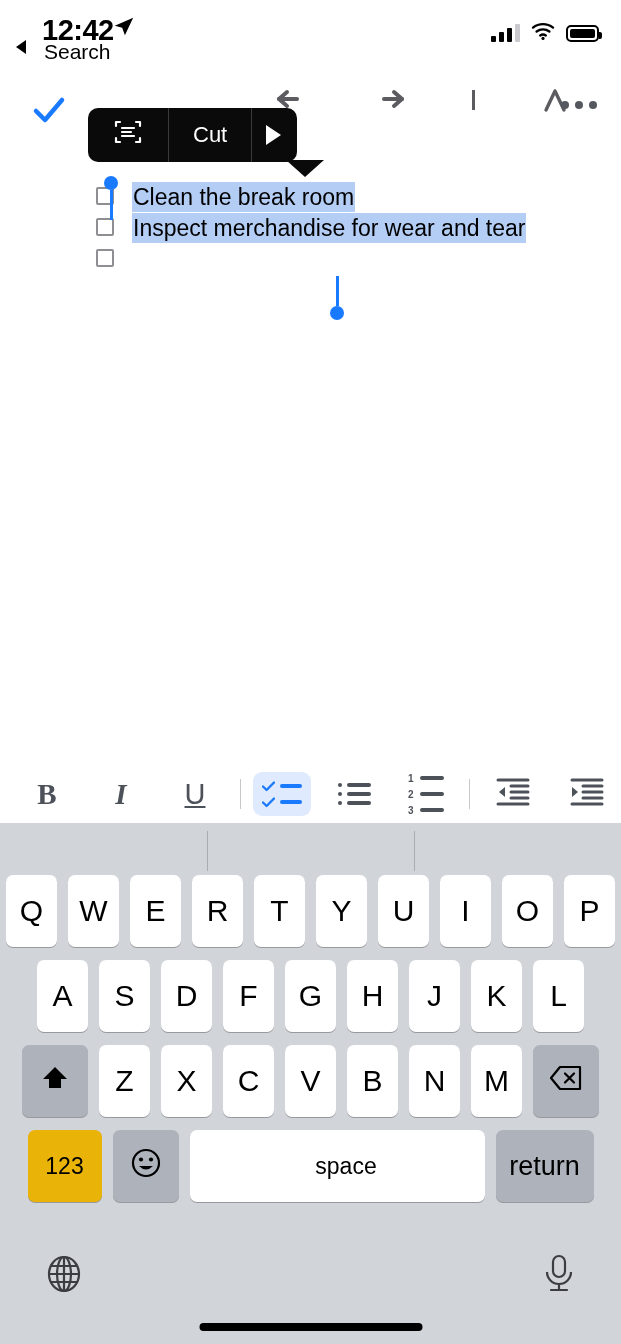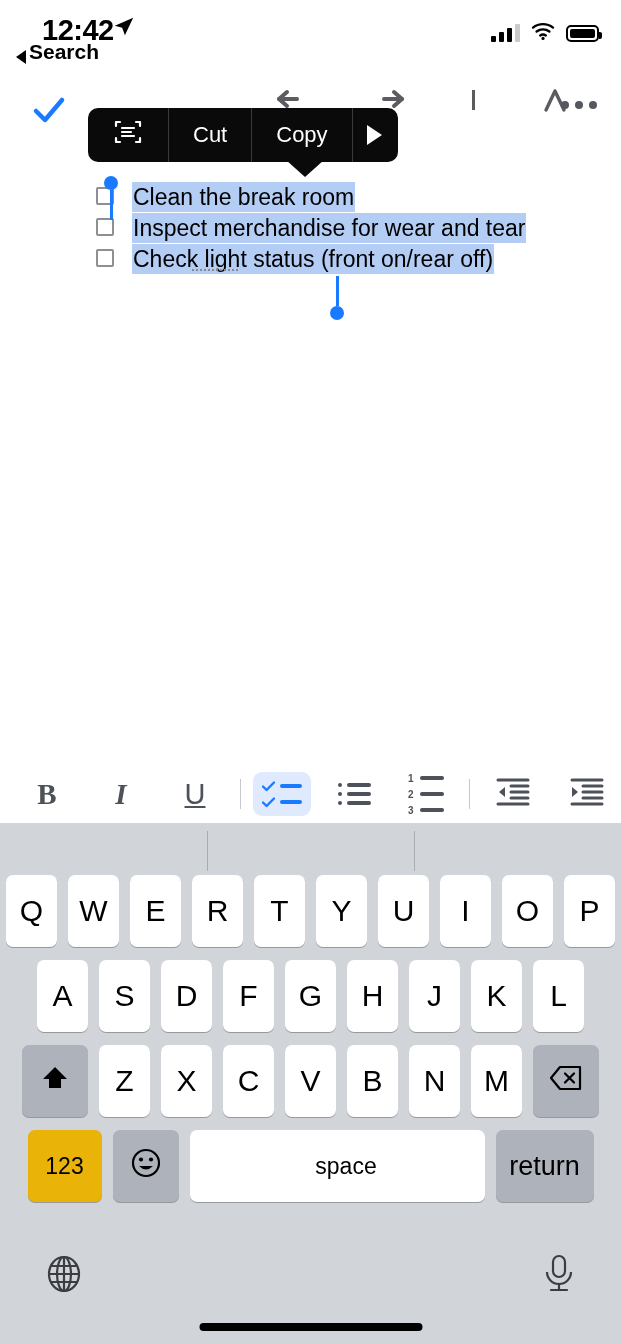--- a/index.html
+++ b/index.html
@@ -36,22 +36,22 @@
   }
   .batt-fill{ width:100%; height:100%; background:#000; border-radius:2px; }
   .batt:after{
     content:""; position:absolute; right:-5px; top:5px;
     width:3px; height:7px; background:#000; border-radius:0 2px 2px 0;
   }
 
   
   .back-search{
     position:absolute; left:16px; top:40px;
-    display:flex; align-items:flex-end; gap:3px;
-    font-size:21px; color:#000; font-weight:700;
+    display:flex; align-items:flex-start; gap:18px;
+    font-size:21px; color:#000; font-weight:400;
   }
   .back-tri{
     width:0;height:0;border-top:7px solid transparent;border-bottom:7px solid transparent;
     border-right:10px solid #000;
   }
 
   
   .note-toolbar{
     position:absolute; top:88px; left:0; width:621px; height:50px;
   }
@@ -246,21 +246,20 @@
 <div class="edit-menu">
   <div class="mi icon-cell">
     <span>
       <svg width="28" height="28" viewBox="0 0 28 28">
         <path d="M2 8 V4 H6 M22 4 H26 V8 M26 20 V24 H22 M6 24 H2 V20" stroke="#fff" stroke-width="2.2" fill="none" stroke-linecap="round" stroke-linejoin="round"></path>
         <path d="M8 10 H20 M8 14 H17 M8 18 H20" stroke="#fff" stroke-width="2.2" fill="none" stroke-linecap="round"></path>
       </svg>
     </span>
   </div>
   <div class="mi">Cut</div>
-  <div class="mi">Copy</div>
   <div class="mi">
     <span class="play-tri"></span>
   </div>
 </div>
 <div class="menu-arrow"></div>
 
 <div class="note-body">
 
   <div class="sel-handle sel-start">
     <span class="knob"></span>
@@ -270,21 +269,20 @@
   <div class="todo-row">
     <span class="cbox"></span>
     <span class="todo-text">Clean the break room</span>
   </div>
   <div class="todo-row">
     <span class="cbox"></span>
     <span class="todo-text">Inspect merchandise for wear and tear</span>
   </div>
   <div class="todo-row">
     <span class="cbox"></span>
-    <span class="todo-text misspell">Check light status (front on/rear off)</span>
   </div>
 
   <div class="sel-handle sel-end">
     <span class="bar"></span>
     <span class="knob"></span>
   </div>
 </div>
 
 <div class="format-bar">
   <div style="width:18px"></div>

